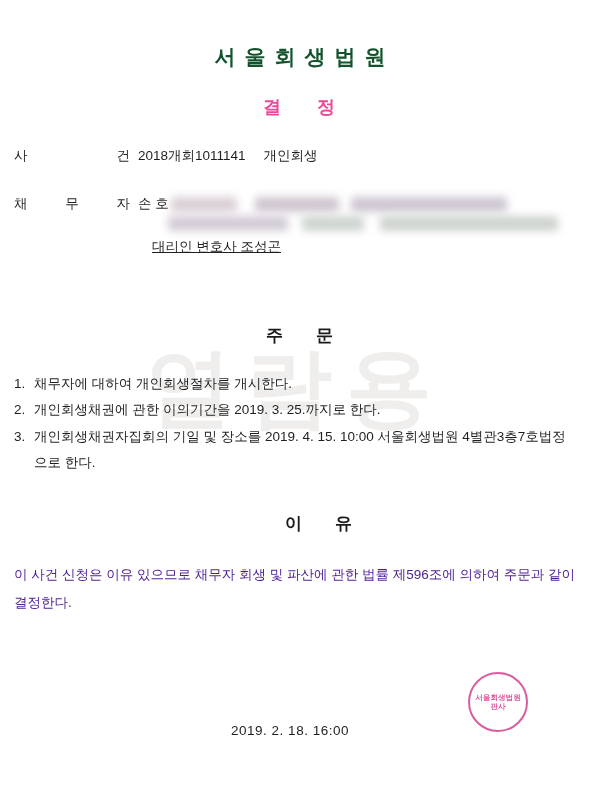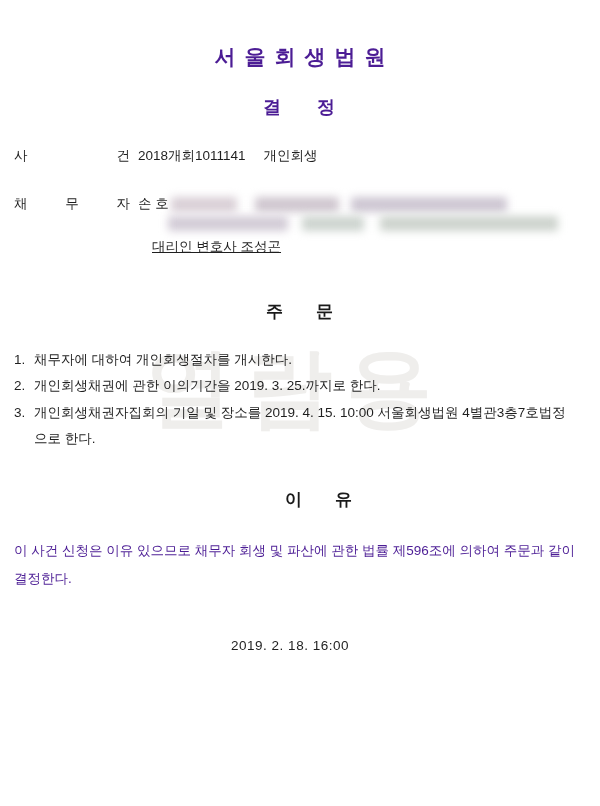--- a/index.html
+++ b/index.html
@@ -38,30 +38,30 @@
     position: relative;
     z-index: 2;
   }
 
   
   .doc-title {
     text-align: center;
     font-size: 21px;
     font-weight: bold;
     letter-spacing: 9px;
-    color: #4c1d95;
+    color: #14532d;
     margin: 43px 0 0 0;
     padding-left: 9px;
   }
   .doc-subtitle {
     text-align: center;
     font-size: 18px;
     font-weight: bold;
     letter-spacing: 2px;
-    color: #4c1d95;
+    color: #ec4899;
     margin: 24px 0 0 0;
   }
   .doc-subtitle .sp {
     display: inline-block;
     width: 34px;
   }
 
   
   .fields {
     margin-top: 28px;
@@ -133,21 +133,21 @@
     text-align: center;
     font-size: 17px;
     font-weight: bold;
     color: #1a1a1a;
     letter-spacing: 1px;
   }
   .section-heading .sp {
     display: inline-block;
     width: 32px;
   }
-  .h-jumun { margin-top: 44px; }
+  .h-jumun { margin-top: 68px; }
   .h-iyu { margin-top: 36px; margin-left: 38px; }
 
   
   .order-list {
     margin: 24px 0 0 0;
     padding: 0 22px 0 14px;
     list-style: none;
     font-size: 13.5px;
     color: #1f1f1f;
     line-height: 1.95;
@@ -168,21 +168,21 @@
   .reason {
     margin: 26px 14px 0 14px;
     font-size: 13.5px;
     color: #4c1d95;
     line-height: 2.05;
     text-align: left;
   }
 
   
   .date-line {
-    margin-top: 45px;
+    margin-top: 106px;
     text-align: center;
     font-size: 13.5px;
     color: #1f1f1f;
     letter-spacing: 0.5px;
     padding-right: 20px;
   }
 
   
   .sig-line {
     margin-top: 48px;
@@ -293,14 +293,17 @@
     <div class="section-heading h-iyu">
       <span>이</span><span class="sp"></span><span>유</span>
     </div>
 
     <div class="reason">이 사건 신청은 이유 있으므로 채무자 회생 및 파산에 관한 법률 제596조에 의하여 주문과 같이 결정한다.</div>
 
     <div class="date-line">2019. 2. 18. 16:00</div>
 
   </div>
 
+  <div class="seal">
+    <div class="seal-inner">서울회생법원 판사</div>
+  </div>
 
 </div>
 
 </body></html>

